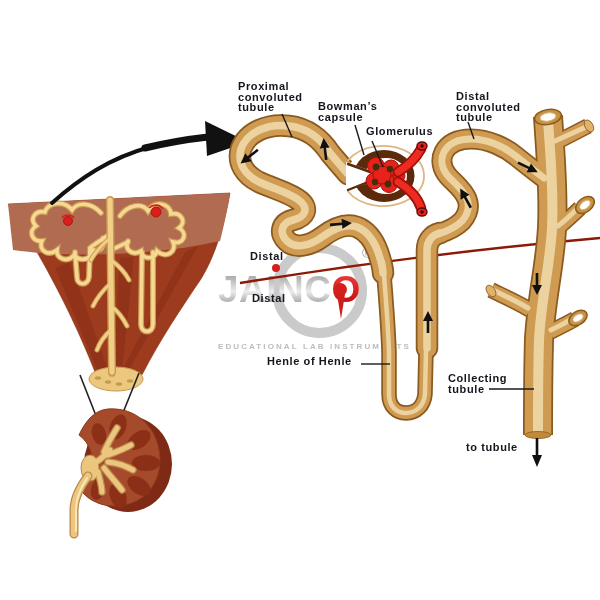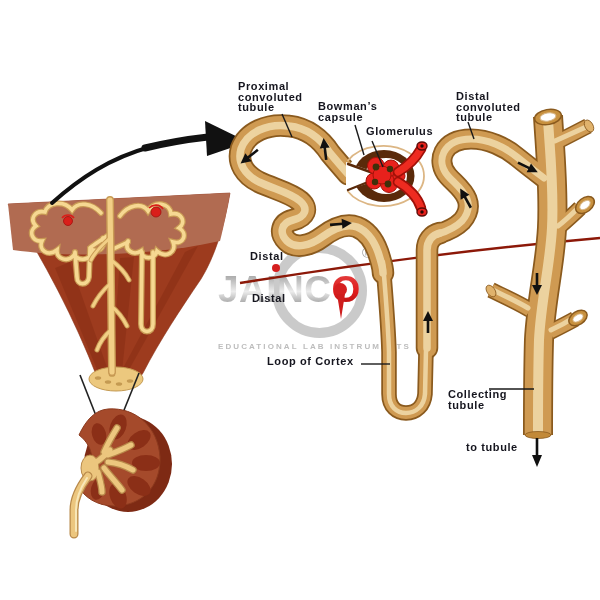--- a/index.html
+++ b/index.html
@@ -30,21 +30,21 @@
   
   .lbl{position:absolute;z-index:3;font-weight:bold;font-size:11px;line-height:10.5px;
        letter-spacing:.6px;color:#15151e;white-space:pre-line;}
   #lbl-proximal{left:238px;top:81px;}
   #lbl-bowmans{left:318px;top:101px;}
   #lbl-glomerulus{left:366px;top:126px;text-align:right;}
   #lbl-distal{left:456px;top:91px;}
   #lbl-cortex{left:250px;top:251px;}
   #lbl-medulla{left:252px;top:293px;}
   #lbl-loop{left:267px;top:356px;}
-  #lbl-collecting{left:448px;top:389px;}
+  #lbl-collecting{left:448px;top:373px;}
   #lbl-ureter{left:466px;top:442px;}
 </style>
 </head>
 <body>
 
 <div id="stage">
 
   <div id="watermark">
     <div class="wm-ring"></div>
     <div class="wm-word">
@@ -300,17 +300,17 @@
 convoluted
 tubule</div>
   <div class="lbl" id="lbl-bowmans">Bowman’s
 capsule</div>
   <div class="lbl" id="lbl-glomerulus">Glomerulus</div>
   <div class="lbl" id="lbl-distal">Distal
 convoluted
 tubule</div>
   <div class="lbl" id="lbl-cortex">Distal</div>
   <div class="lbl" id="lbl-medulla">Distal</div>
-  <div class="lbl" id="lbl-loop">Loop of Cortex</div>
+  <div class="lbl" id="lbl-loop">Henle of Henle</div>
   <div class="lbl" id="lbl-collecting">Collecting
 tubule</div>
   <div class="lbl" id="lbl-ureter">to tubule</div>
 </div>
 
 </body></html>

